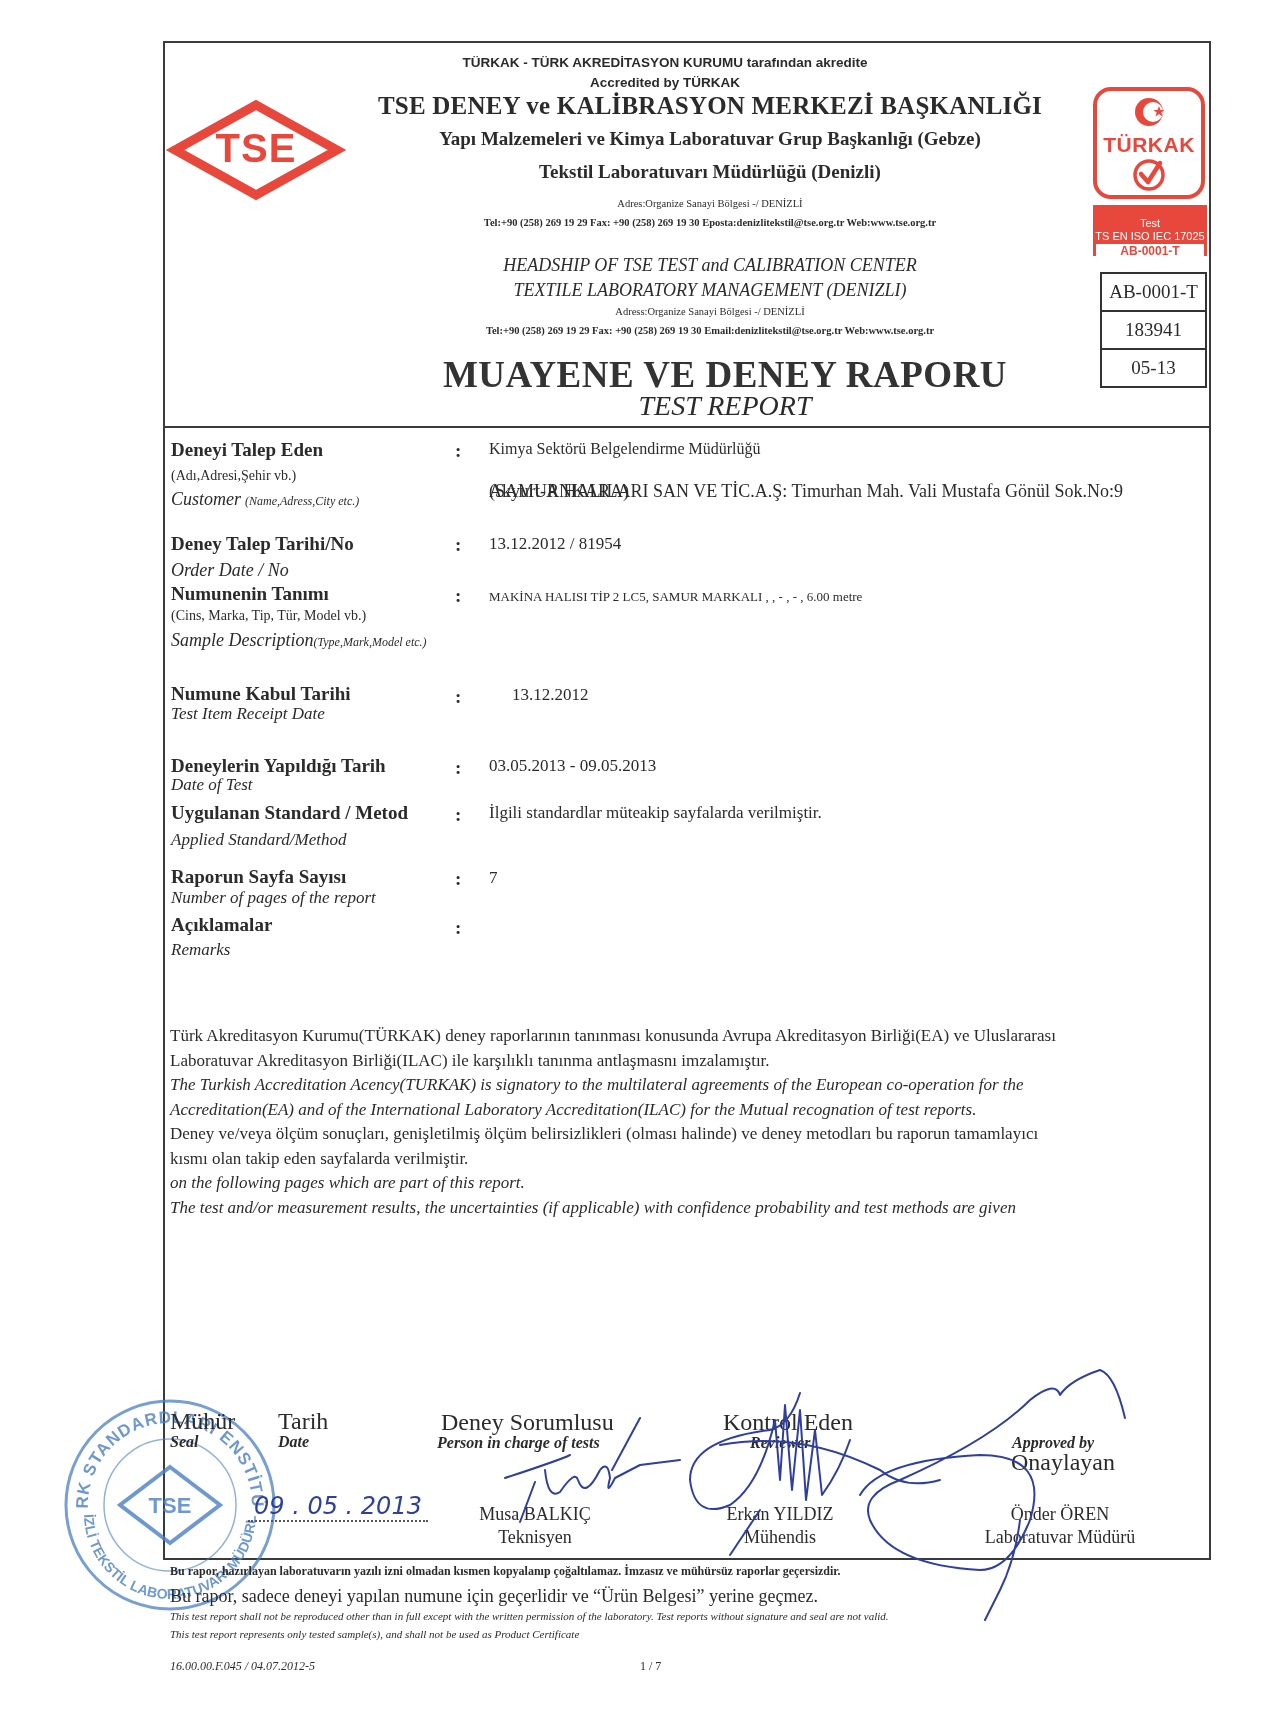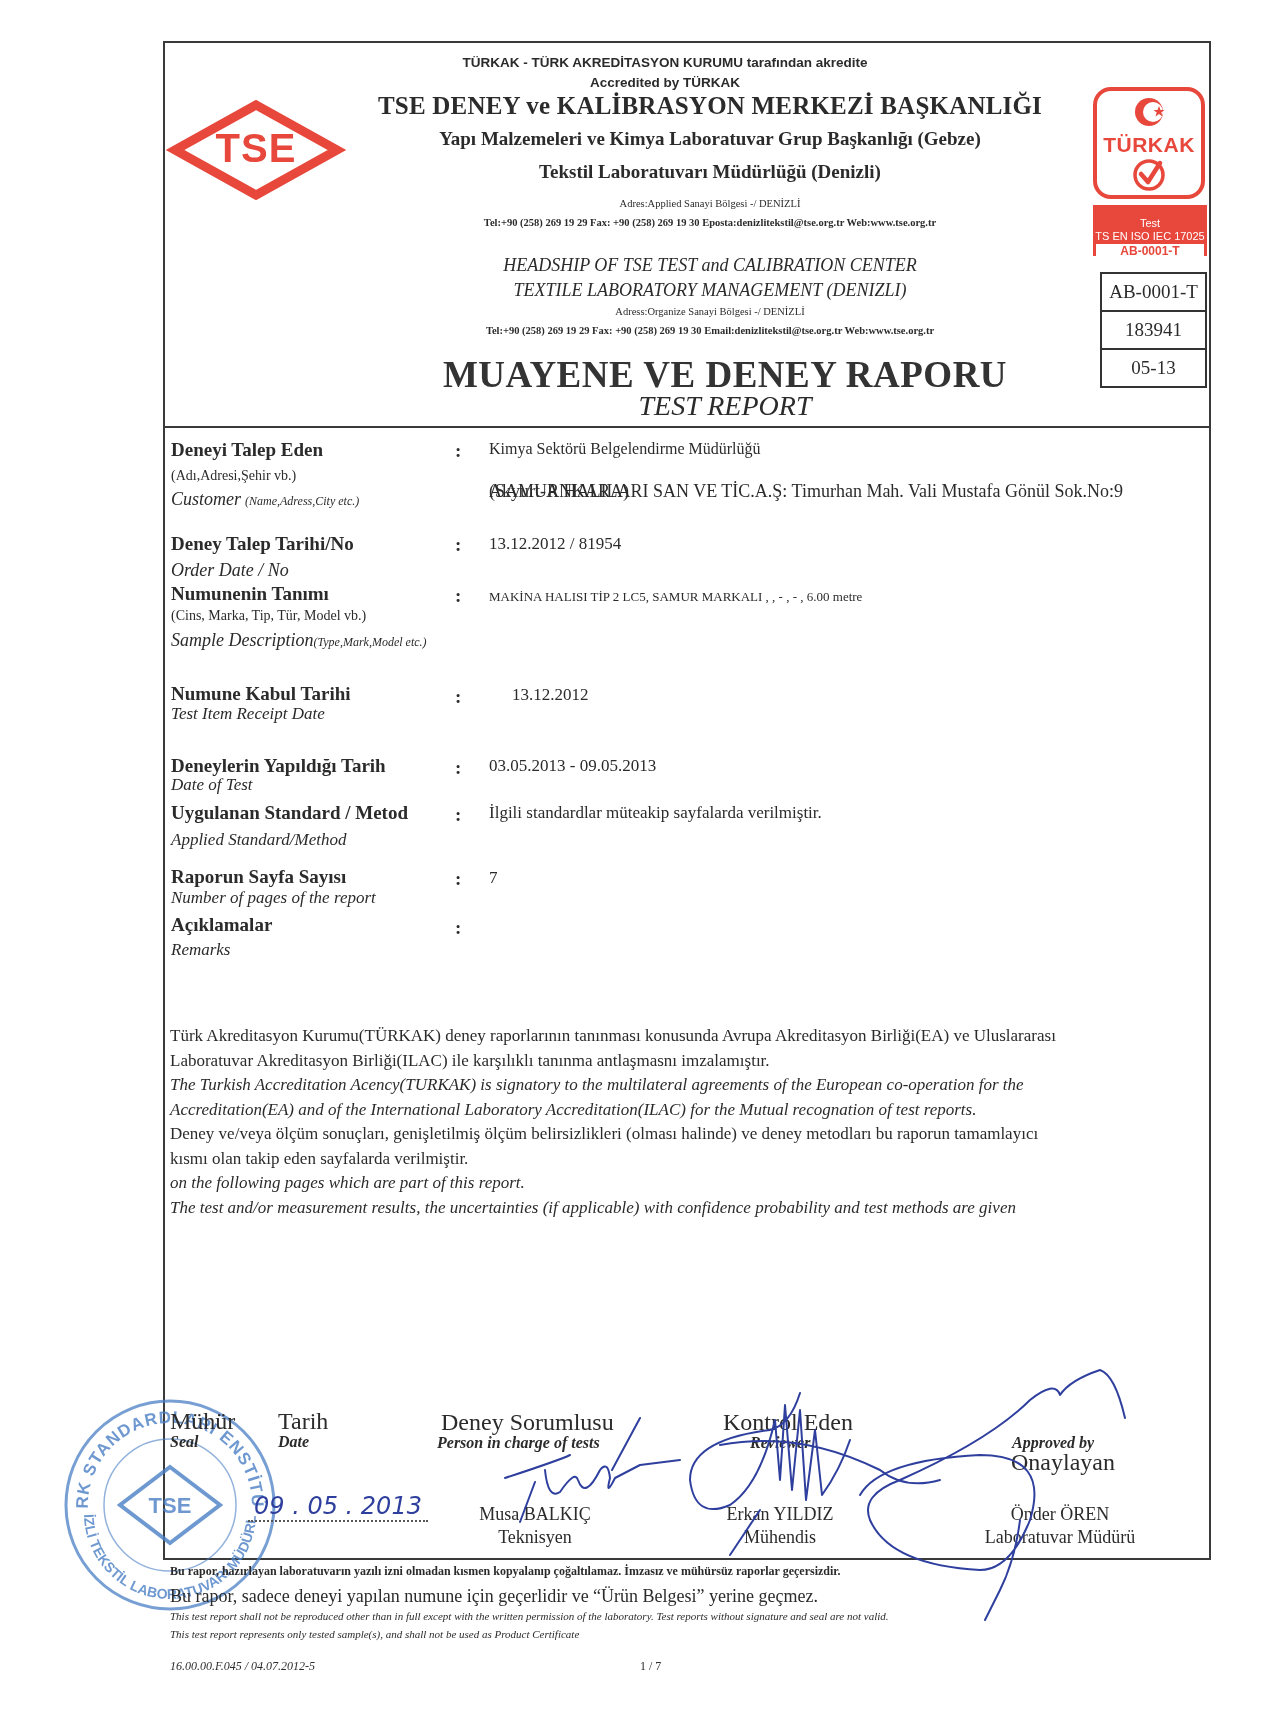--- a/index.html
+++ b/index.html
@@ -75,21 +75,21 @@
     <polygon points="84,3 165,48 84,93 3,48" fill="none" stroke="#e8473c" stroke-width="9"></polygon>
   </svg>
   <div class="sans" style="position:absolute;left:0;top:24px;width:168px;text-align:center;font-size:40px;font-weight:bold;color:#e8473c;letter-spacing:1px;">TSE</div>
 </div>
 
 <div class="abs sans center accr1">TÜRKAK - TÜRK AKREDİTASYON KURUMU tarafından akredite</div>
 <div class="abs sans center accr2">Accredited by TÜRKAK</div>
 <div class="abs center org1">TSE DENEY ve KALİBRASYON MERKEZİ BAŞKANLIĞI</div>
 <div class="abs center org2">Yapı Malzemeleri ve Kimya Laboratuvar Grup Başkanlığı (Gebze)</div>
 <div class="abs center org3">Tekstil Laboratuvarı Müdürlüğü (Denizli)</div>
-<div class="abs center addr">Adres:Applied Sanayi Bölgesi -/ DENİZLİ</div>
+<div class="abs center addr">Adres:Organize Sanayi Bölgesi -/ DENİZLİ</div>
 <div class="abs center tel b">Tel:+90 (258) 269 19 29 Fax: +90 (258) 269 19 30 Eposta:denizlitekstil@tse.org.tr  Web:www.tse.org.tr</div>
 <div class="abs center en1">HEADSHIP OF TSE TEST and CALIBRATION CENTER</div>
 <div class="abs center en2">TEXTILE LABORATORY MANAGEMENT (DENIZLI)</div>
 <div class="abs center enaddr">Adress:Organize Sanayi Bölgesi -/ DENİZLİ</div>
 <div class="abs center entel b">Tel:+90 (258) 269 19 29 Fax: +90 (258) 269 19 30 Email:denizlitekstil@tse.org.tr  Web:www.tse.org.tr</div>
 <div class="abs center title">MUAYENE VE DENEY RAPORU</div>
 <div class="abs center subtitle">TEST REPORT</div>
 
 <div class="abs turkak">
   <div class="turkak-box"></div>

